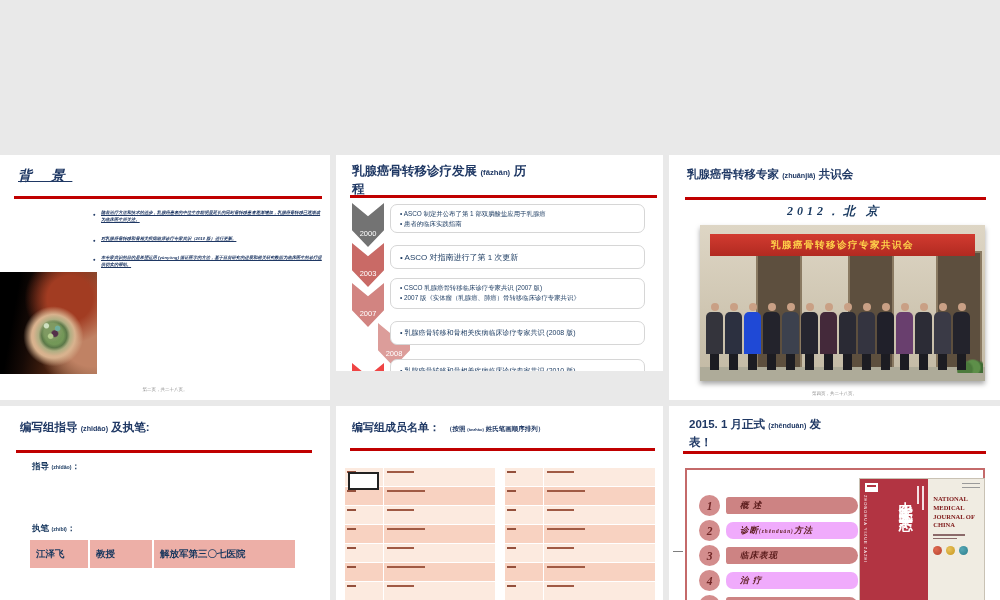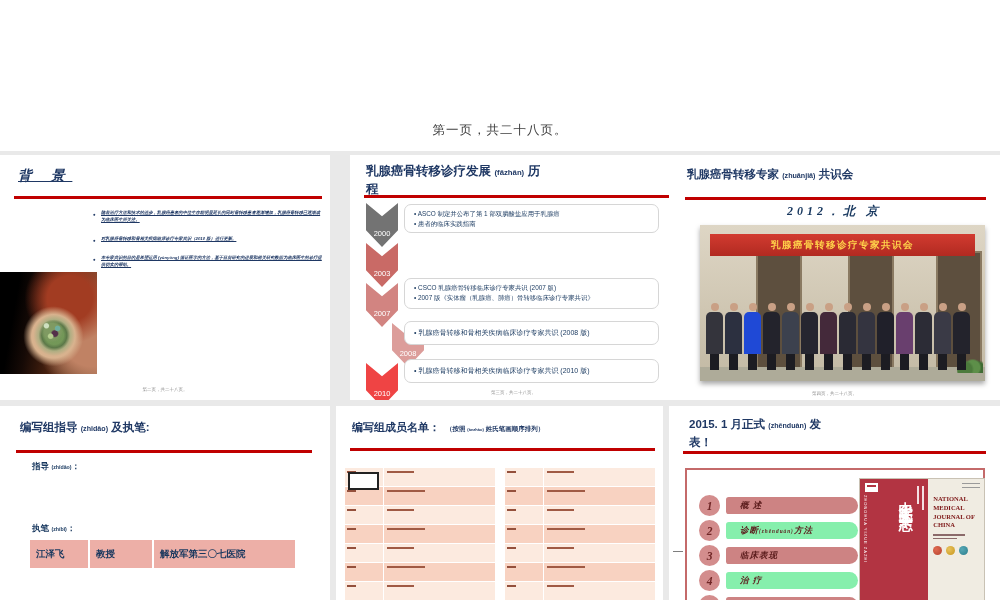--- a/index.html
+++ b/index.html
@@ -3,21 +3,21 @@
 <meta charset="utf-8">
 <style>
   html,body{margin:0;padding:0;}
   #canvas{position:relative;width:1000px;height:600px;background:#e9e9e9;overflow:hidden;
           font-family:"Liberation Sans",sans-serif;}
   .header{position:absolute;left:0;top:0;width:1000px;height:151px;background:#ffffff;}
   .header-caption{position:absolute;left:0;top:122px;width:100%;text-align:center;
                   font-size:12.5px;color:#3d3d3d;letter-spacing:1px;}
   .slide{position:absolute;background:#ffffff;overflow:hidden;}
   #s1{left:0;top:155px;width:330px;height:245px;}
-  #s2{left:350px;top:155px;width:327px;height:245px;}
+  #s2{left:336px;top:155px;width:327px;height:216px;}
   #s3{left:669px;top:155px;width:331px;height:245px;}
   #s4{left:0;top:406px;width:330px;height:245px;}
   #s5{left:336px;top:406px;width:327px;height:245px;}
   #s6{left:669px;top:406px;width:331px;height:245px;}
   .redline{position:absolute;height:2.5px;background:#c00000;}
   .slide-footer{position:absolute;left:0;width:100%;text-align:center;font-size:4.5px;color:#8a8a8a;}
   .pinyin{font-size:62%;font-weight:bold;}
 
   
   .s1-title{position:absolute;left:18px;top:12px;font-family:"Liberation Serif",serif;
@@ -130,21 +130,21 @@
   .s6-item{position:absolute;left:12px;height:21px;width:200px;}
   .i1{top:25px;} .i2{top:50px;} .i3{top:75px;} .i4{top:100px;} .i5{top:125px;}
   .s6-circle{position:absolute;left:0;top:0;width:21px;height:21px;border-radius:50%;background:#d38d8d;
              color:#702626;font-family:"Liberation Serif",serif;font-style:italic;font-weight:bold;
              font-size:11.5px;display:flex;align-items:center;justify-content:center;}
   .s6-pill{position:absolute;left:27px;top:2px;width:132px;height:17px;border-radius:3px 9px 9px 3px;
            display:flex;align-items:center;padding-left:14px;box-sizing:border-box;
            font-family:"Liberation Serif",serif;font-style:italic;font-weight:bold;
            font-size:8.5px;color:#5c1d1d;letter-spacing:1px;white-space:nowrap;}
   .i1 .s6-pill,.i3 .s6-pill,.i5 .s6-pill{background:#cd8383;}
-  .i2 .s6-pill,.i4 .s6-pill{background:#86efac;}
+  .i2 .s6-pill,.i4 .s6-pill{background:#f0abfc;border-radius:7px;}
   .s6-dash{position:absolute;left:4px;top:139px;color:#555;font-size:10px;}
   .journal{position:absolute;left:190px;top:72px;width:126px;height:168px;display:flex;
            border:1px solid #c9c2b4;box-sizing:border-box;background:#f0ece2;}
   .j-red{width:55%;background:#b23442;position:relative;}
   .j-cn{position:absolute;right:14px;top:12px;writing-mode:vertical-rl;
         font-family:"Liberation Serif",serif;font-weight:bold;color:#fff;font-size:14px;letter-spacing:3px;}
   .j-py{position:absolute;left:3px;top:16px;writing-mode:vertical-rl;color:#fff;font-size:4px;letter-spacing:1px;}
   .j-label{position:absolute;left:5px;top:4px;width:13px;height:9px;background:#fff;}
   .j-label::after{content:"";position:absolute;left:2px;top:2px;width:9px;height:2px;background:#b23442;}
   .j-tinycol{position:absolute;right:4px;top:7px;width:2px;height:24px;background:rgba(255,255,255,.85);}
@@ -160,23 +160,20 @@
   .medal.m2{background:radial-gradient(circle at 35% 35%, #e8c25c, #c8961c);}
   .medal.m3{background:radial-gradient(circle at 35% 35%, #57a8b5, #2a7d8c);}
   .j-topright{position:absolute;right:4px;top:4px;width:18px;height:7px;
               background:linear-gradient(#9a9a9a 0 1.5px,transparent 1.5px 4px,#9a9a9a 4px 5.5px,transparent 5.5px);}
 </style>
 </head>
 <body>
 
 <div id="canvas">
 
-  <div class="header">
-    <div class="header-caption">第一页，共二十八页。</div>
-  </div>
 
   <div id="s1" class="slide">
     <div class="s1-title">背 景</div>
     <div class="redline s1-line"></div>
     <div class="s1-bullets">
       <div class="s1-bullet">随着治疗方法和技术的进步，乳腺癌患者的中位生存期明显延长的同时骨转移患者逐渐增加，乳腺癌骨转移已逐渐成为临床医生所关注。</div>
       <div class="s1-bullet">对乳腺癌骨转移和骨相关疾病临床诊疗专家共识（2010 版）进行更新。</div>
       <div class="s1-bullet">本专家共识的目的是希望运用 (yùnyòng) 循证医学的方法，基于目前研究的进展和相关研究数据为临床医生的诊疗提供切实的帮助。</div>
     </div>
     <div class="s1-img">
@@ -205,20 +202,23 @@
     <div class="chev c3">
         <span>2008</span>
       </div>
     <div class="chev c4">
         <span>2010</span>
       </div>
 
     <div class="tl-box tl-b0">
       <div>• ASCO 制定并公布了第 1 部双膦酸盐应用于乳腺癌</div>
       <div>• 患者的临床实践指南</div>
+    </div>
+    <div class="tl-box tl-b1">
+      <div>• ASCO 对指南进行了第 1 次更新</div>
     </div>
     <div class="tl-box tl-b2">
       <div>• CSCO 乳腺癌骨转移临床诊疗专家共识 (2007 版)</div>
       <div>• 2007 版《实体瘤（乳腺癌、肺癌）骨转移临床诊疗专家共识》</div>
     </div>
     <div class="tl-box tl-b3">
       <div>• 乳腺癌骨转移和骨相关疾病临床诊疗专家共识 (2008 版)</div>
     </div>
     <div class="tl-box tl-b4">
       <div>• 乳腺癌骨转移和骨相关疾病临床诊疗专家共识 (2010 版)</div>

